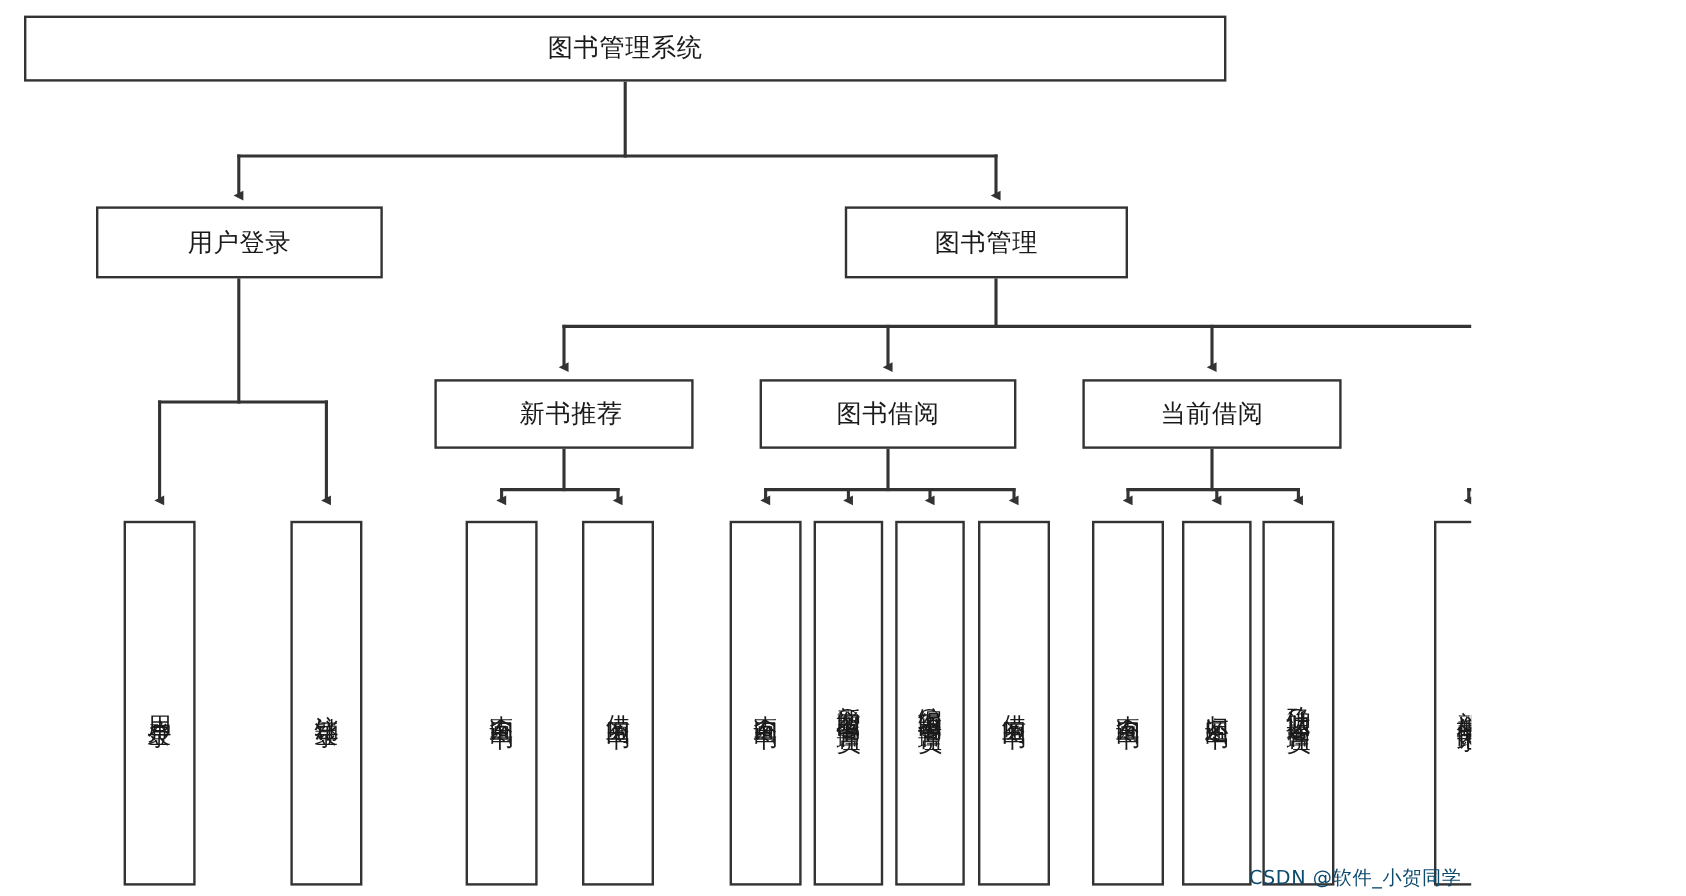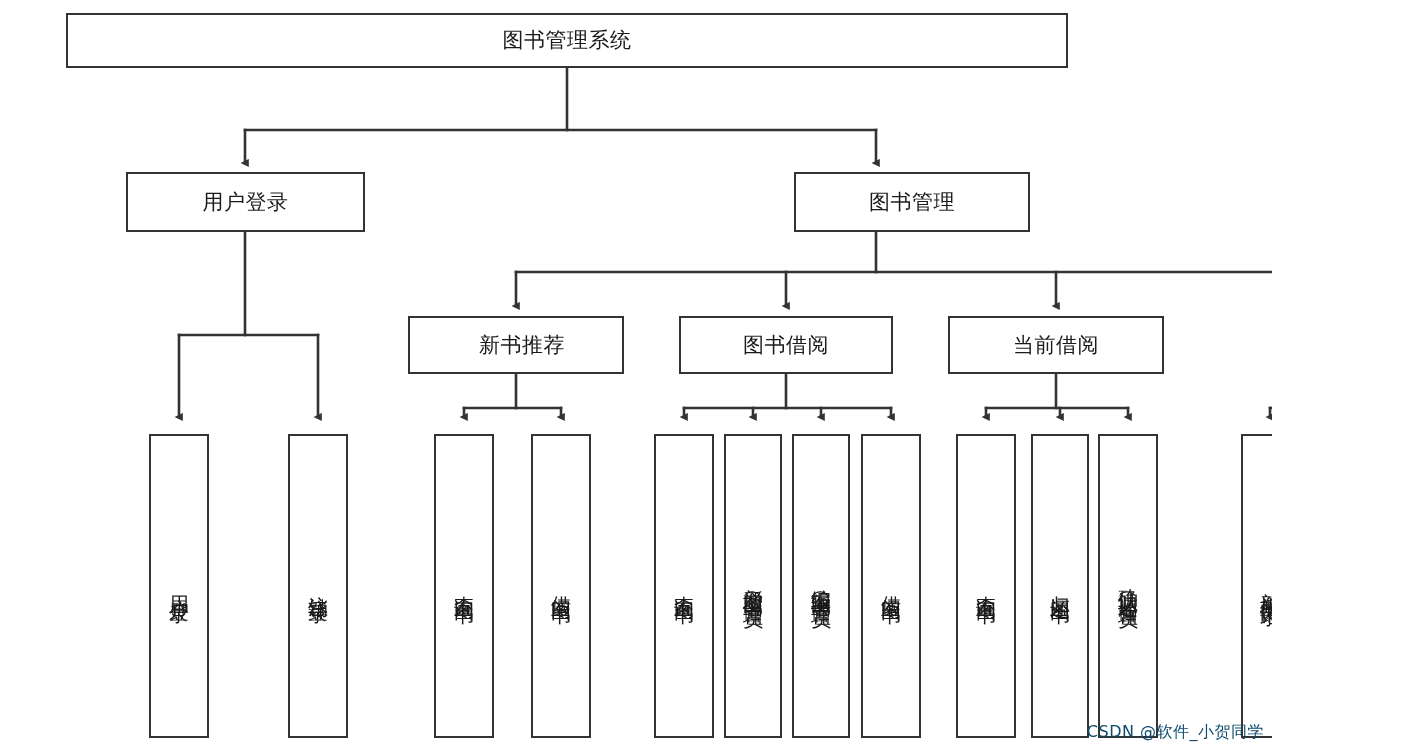--- a/index.html
+++ b/index.html
@@ -9,21 +9,20 @@
   }
   body {
     font-family: "DejaVu Sans", "Liberation Sans", sans-serif;
   }
   #canvas {
     position: relative;
     width: 1226px;
     height: 747px;
     background: #ffffff;
     overflow: hidden;
-    margin-left: 46px;
   }
   #edges {
     position: absolute;
     left: 0;
     top: 0;
     width: 1405px;
     height: 747px;
     pointer-events: none;
   }
   .node {
@@ -121,21 +120,21 @@
     </g>
   </svg>
 
   <div class="node horiz node-root" style="left:20px; top:13px; width:1002px; height:55px;">
     <span>图书管理系统</span>
   </div>
 
   <div class="node horiz" style="left:80px; top:172px; width:239px; height:60px;">
     <span>用户登录</span>
   </div>
-  <div class="node horiz" style="left:748px; top:172px; width:236px; height:60px;">
+  <div class="node horiz" style="left:704px; top:172px; width:236px; height:60px;">
     <span>图书管理</span>
   </div>
 
   <div class="node horiz" style="left:362px; top:316px; width:216px; height:58px;padding-left:12px;">
     <span>新书推荐</span>
   </div>
   <div class="node horiz" style="left:633px; top:316px; width:214px; height:58px;">
     <span>图书借阅</span>
   </div>
   <div class="node horiz" style="left:902px; top:316px; width:216px; height:58px;">

